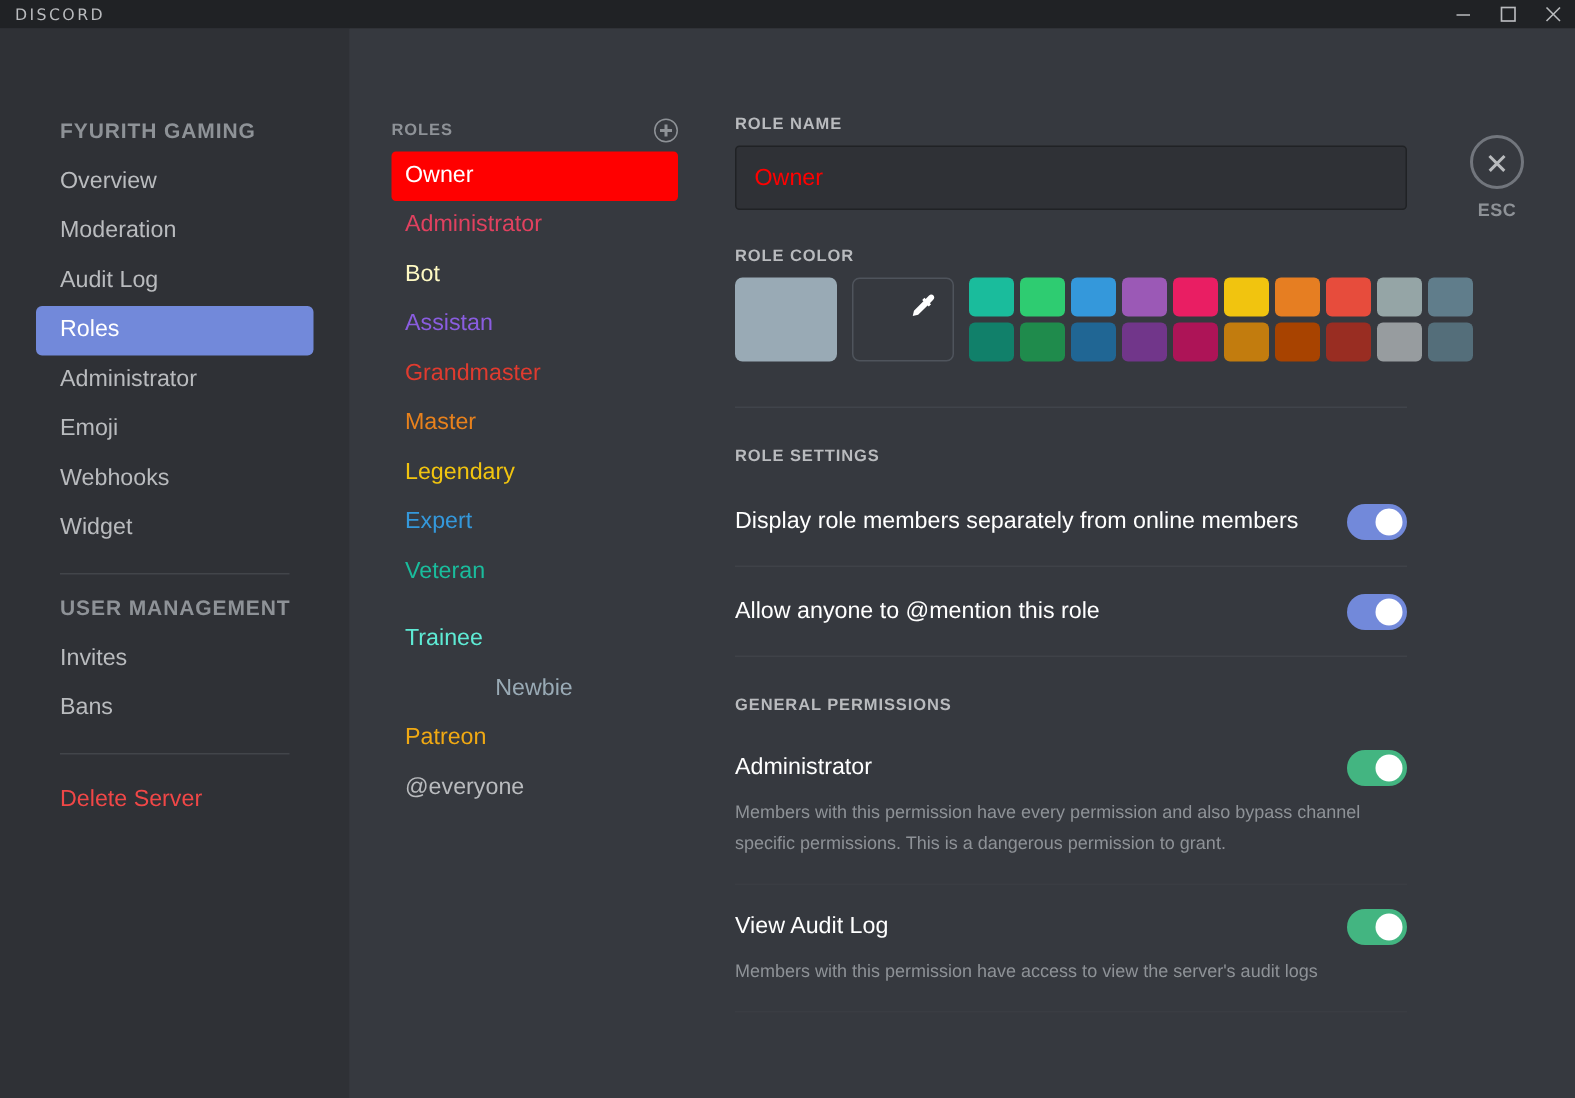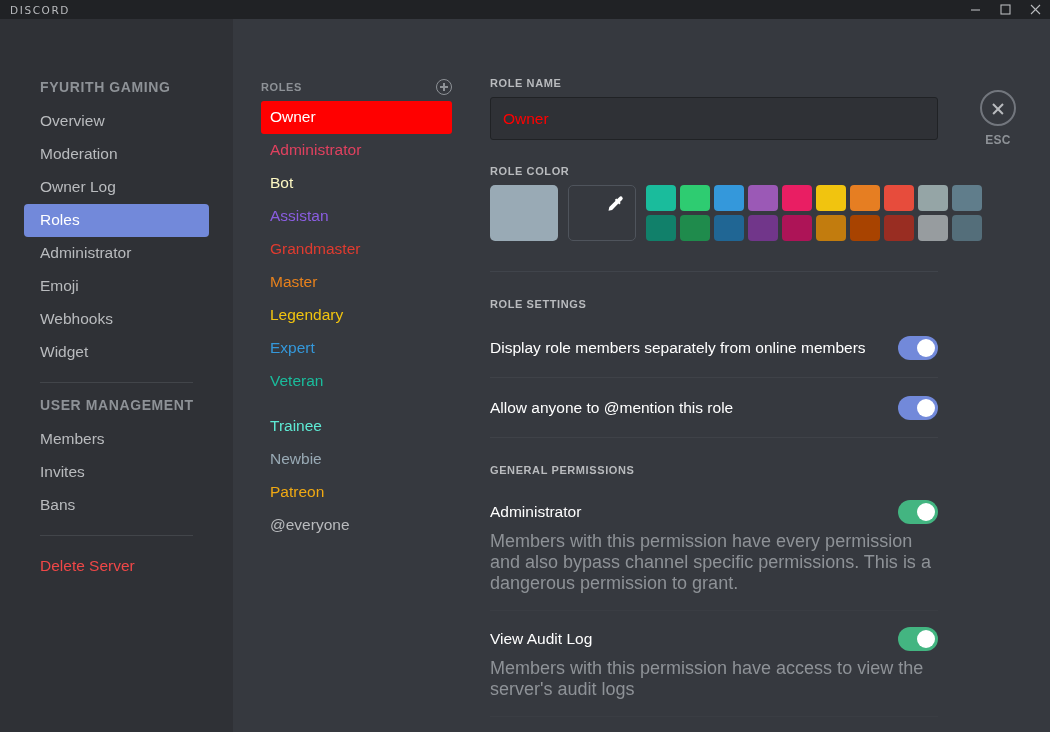--- a/index.html
+++ b/index.html
@@ -247,21 +247,21 @@
   }
 
   .perm-block { width: 448px; padding-top: 16px; }
   .perm-head {
     display: flex;
     align-items: center;
     justify-content: space-between;
   }
   .perm-title { font-size: 15.5px; color: #ffffff; }
   .perm-desc {
-    font-size: 18px;
+    font-size: 12px;
     line-height: 21px;
     color: #8e9297;
     margin-top: 7px;
     padding-bottom: 16px;
   }
 
   
   .esc-wrap {
     position: absolute;
     top: 90px; right: 22px;
@@ -316,31 +316,30 @@
         </svg>
     </div>
   </div>
 </div>
 
 <div class="sidebar">
   <div class="side-header">FYURITH GAMING</div>
   <div id="side-items">
       <div class="side-item">Overview</div>
       <div class="side-item">Moderation</div>
-      <div class="side-item">Owner Log</div>
+      <div class="side-item">Audit Log</div>
       <div class="side-item active">Roles</div>
       <div class="side-item">Administrator</div>
       <div class="side-item">Emoji</div>
       <div class="side-item">Webhooks</div>
       <div class="side-item">Widget</div>
     </div>
   <div class="side-divider"></div>
   <div class="side-header">USER MANAGEMENT</div>
   <div id="side-user-items">
-      <div class="side-item">Members</div>
       <div class="side-item">Invites</div>
       <div class="side-item">Bans</div>
     </div>
   <div class="side-divider"></div>
   <div class="side-item danger">Delete Server</div>
 </div>
 
 <div class="roles-col">
   <div class="roles-head">
     <div class="roles-head-label">ROLES</div>
@@ -350,21 +349,21 @@
       <div class="role-item selected" style="color: rgb(255, 255, 255);">Owner</div>
       <div class="role-item" style="color: rgb(224, 65, 95);">Administrator</div>
       <div class="role-item" style="color: #fef9c3;">Bot</div>
       <div class="role-item" style="color: rgb(138, 93, 224);">Assistan</div>
       <div class="role-item" style="color: rgb(224, 59, 47);">Grandmaster</div>
       <div class="role-item" style="color: rgb(232, 129, 28);">Master</div>
       <div class="role-item" style="color: rgb(241, 196, 15);">Legendary</div>
       <div class="role-item" style="color: rgb(52, 152, 219);">Expert</div>
       <div class="role-item" style="color: rgb(26, 188, 156);">Veteran</div>
       <div class="role-item" style="color: #5eead4; margin-top: 12px;">Trainee</div>
-      <div class="role-item" style="color: rgb(153, 170, 181);">Newbie</div>
+      <div class="role-item" style="color: rgb(153, 170, 181); text-align: center;">Newbie</div>
       <div class="role-item" style="color: rgb(240, 169, 19);">Patreon</div>
       <div class="role-item" style="color: rgb(185, 187, 190);">@everyone</div>
     </div>
   <div class="roles-foot-divider"></div>
   <div class="roles-foot-text">Members use the color of the highest role they have on this list. Drag roles to reorder them!</div>
 </div>
 
 <div class="main">
 
   <div class="section-label">ROLE NAME</div>

